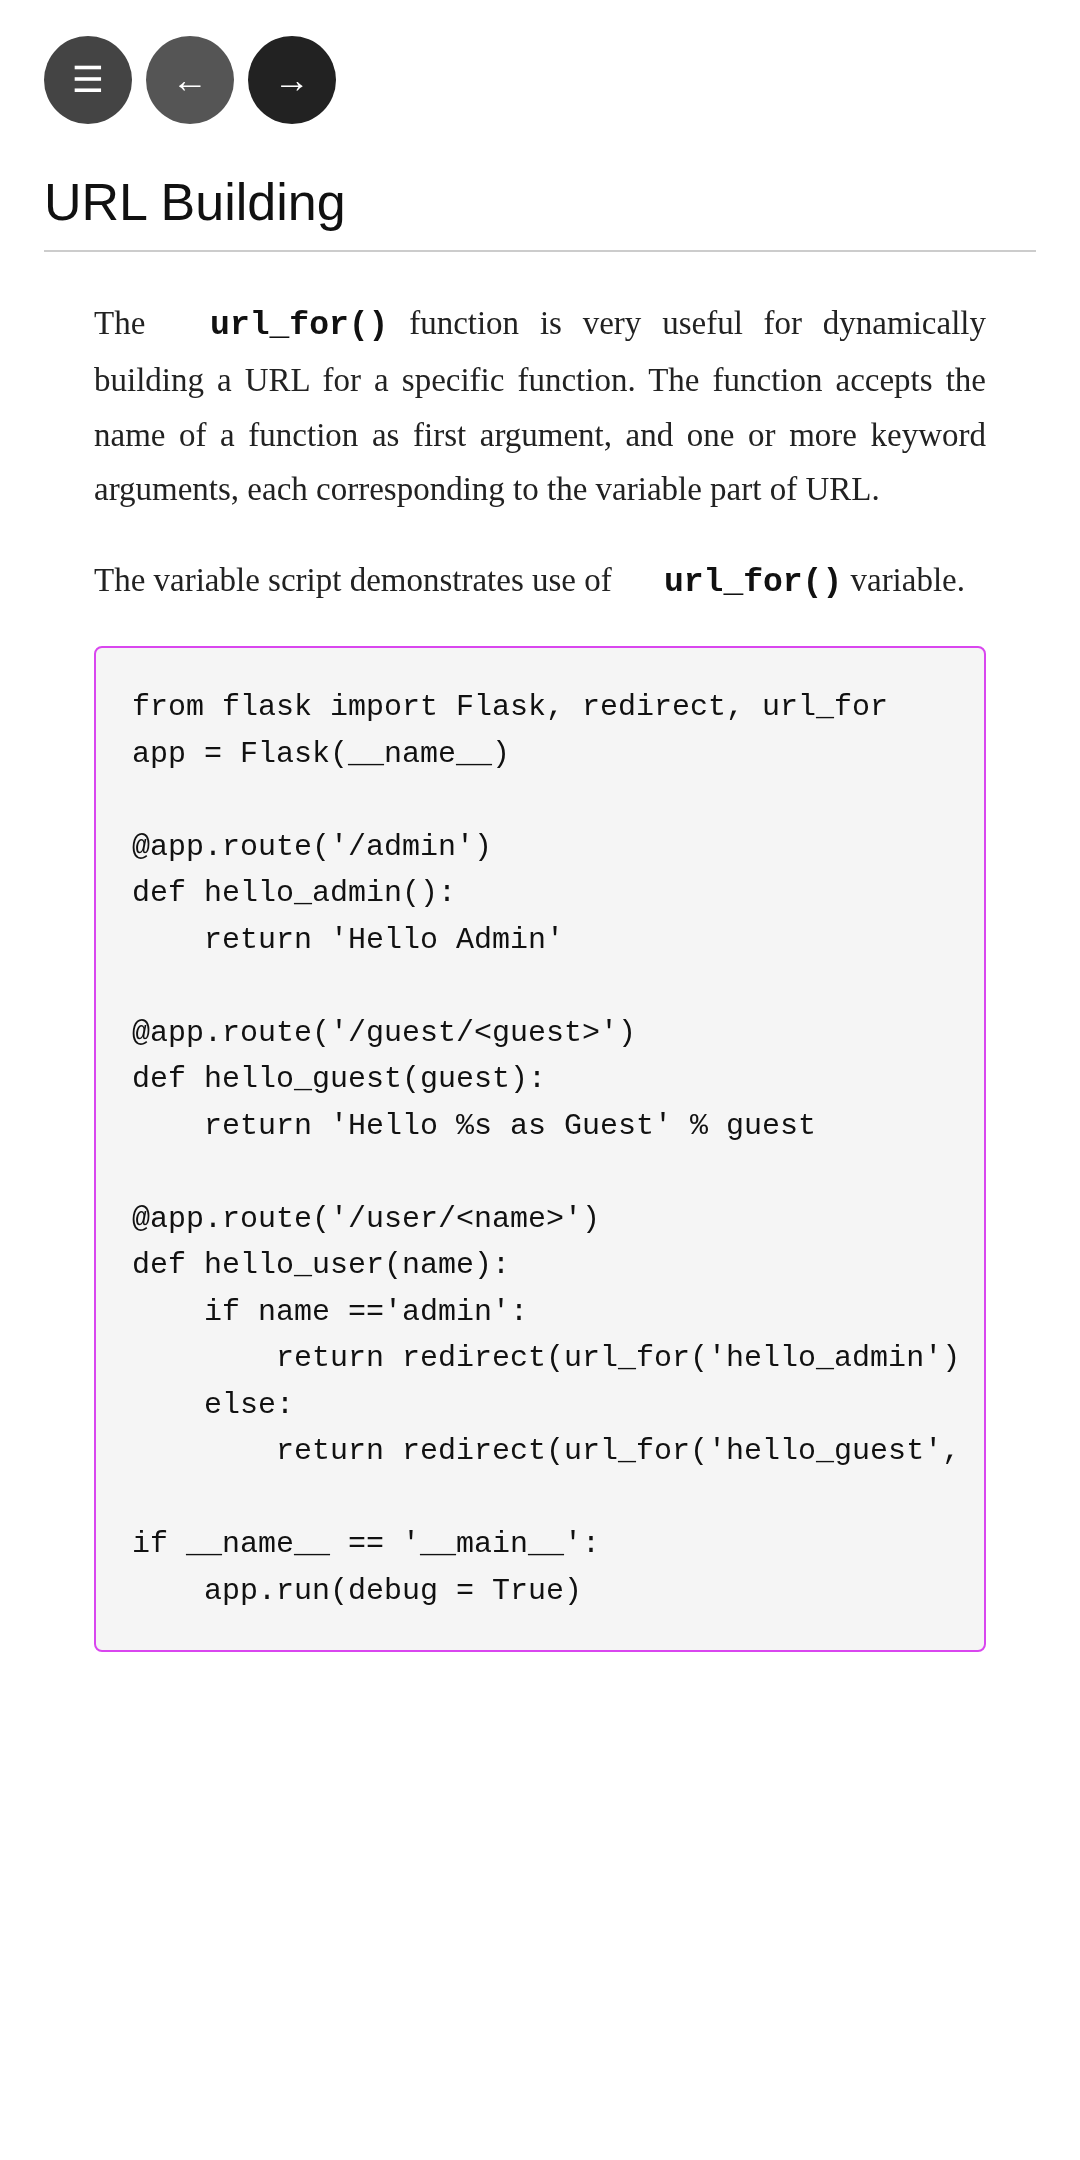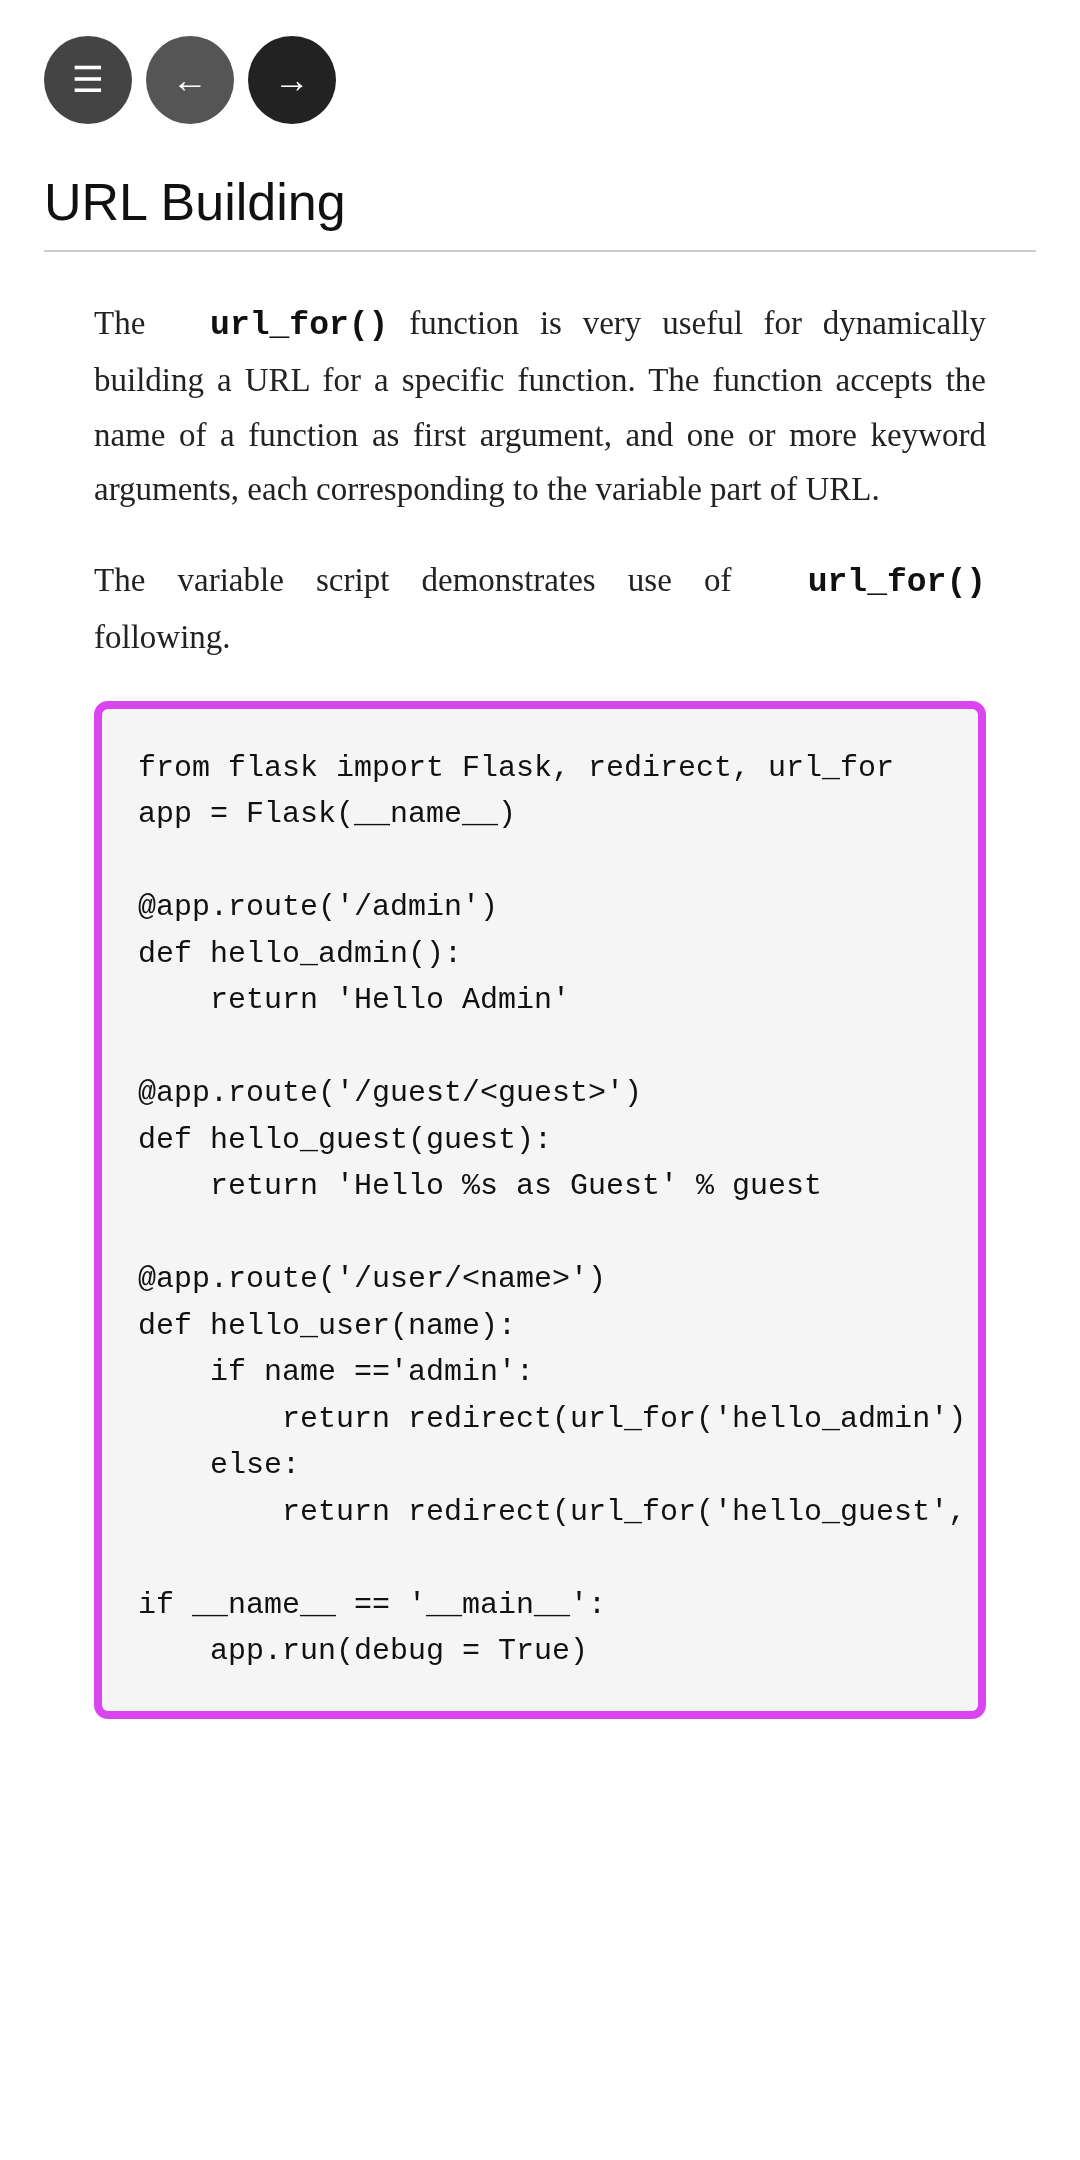--- a/index.html
+++ b/index.html
@@ -81,22 +81,22 @@
     .paragraph .code-inline {
       font-family: 'Courier New', Courier, monospace;
       font-weight: bold;
       font-size: 33px;
       color: #111111;
       margin-left: 44px;
     }
 
     .code-block-wrapper {
       background-color: #f5f5f5;
-      border: 8px solid #d946ef;
-      border-radius: 14px;
+      border: 2px solid #d946ef;
+      border-radius: 8px;
       margin: 16px 0 52px 0;
       overflow: hidden;
     }
 
     .code-block {
       font-family: 'Courier New', Courier, monospace;
       font-size: 30px;
       line-height: 1.55;
       color: #111111;
       padding: 36px 36px;
@@ -139,21 +139,21 @@
 
 <div class="divider"></div>
 
 <div class="content">
 
   <p class="paragraph">
     <span>The </span><span class="code-inline">url_for()</span><span> function is very useful for dynamically building a URL for a specific function. The function accepts the name of a function as first argument, and one or more keyword arguments, each corresponding to the variable part of URL.</span>
   </p>
 
   <p class="paragraph">
-    <span>The variable script demonstrates use of </span><span class="code-inline">url_for()</span><span> following.</span>
+    <span>The variable script demonstrates use of </span><span class="code-inline">url_for()</span><span> variable.</span>
   </p>
 
   <div class="code-block-wrapper">
     <pre class="code-block">from flask import Flask, redirect, url_for
 app = Flask(__name__)
 
 @app.route('/admin')
 def hello_admin():
     return 'Hello Admin'
 

